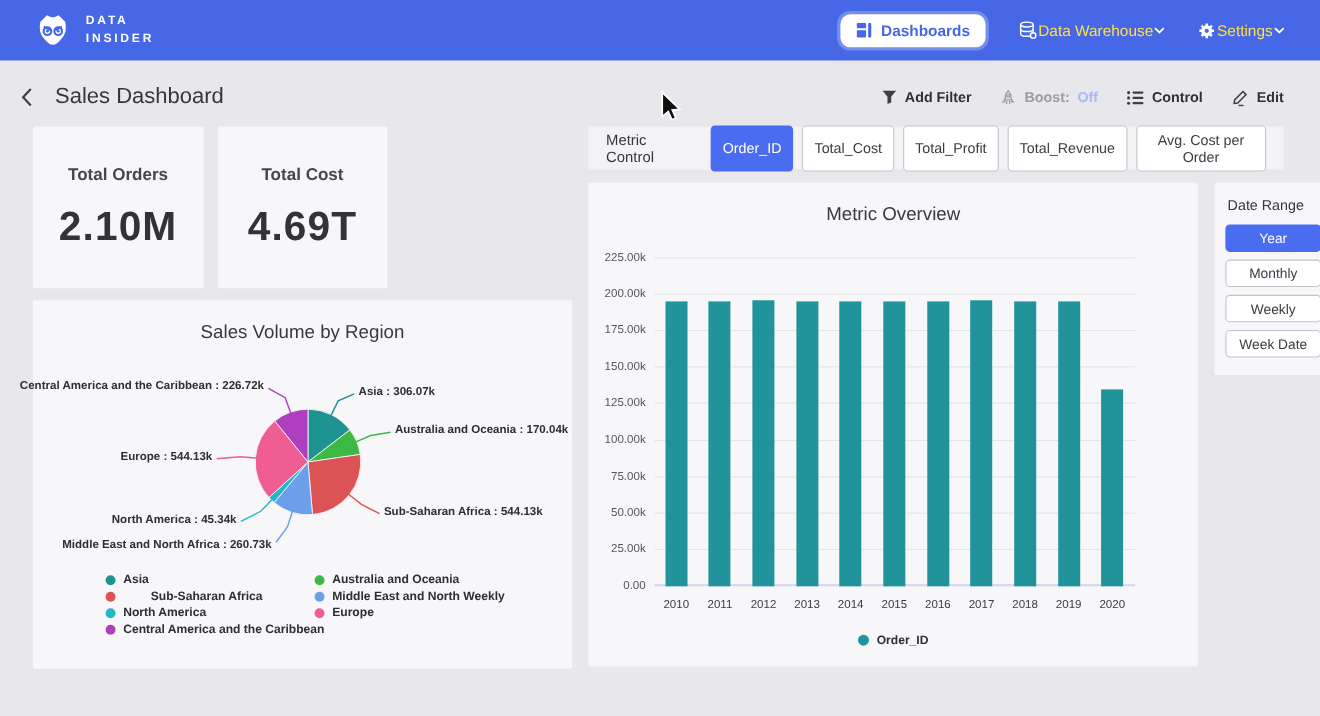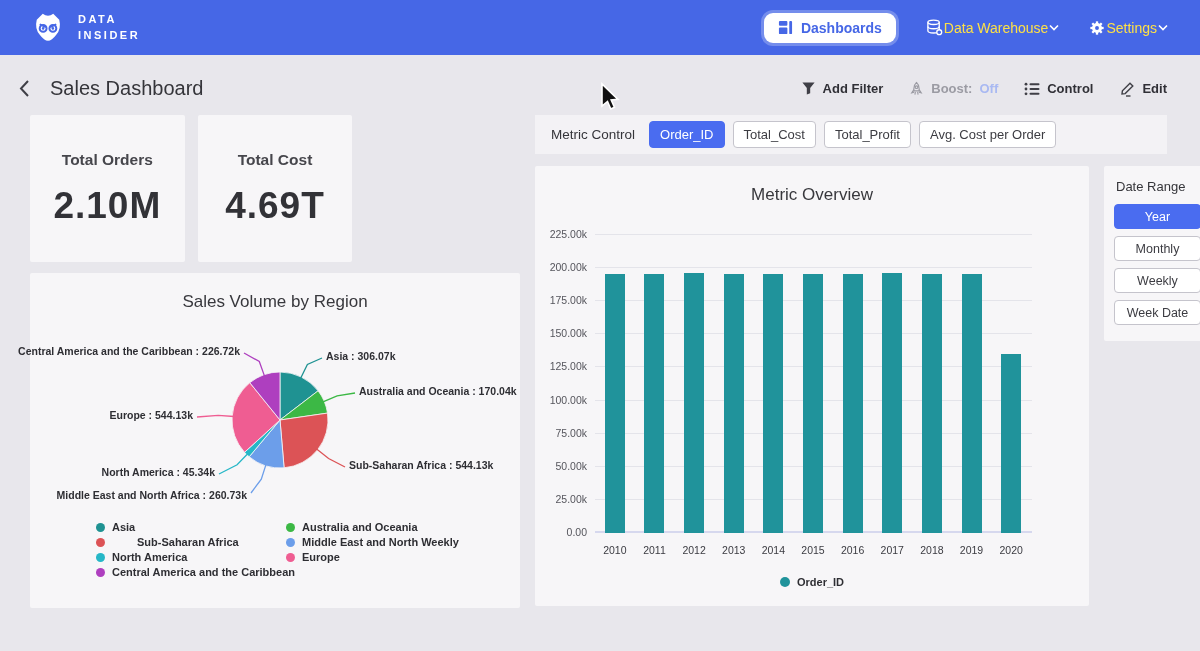--- a/index.html
+++ b/index.html
@@ -267,20 +267,21 @@
       </section>
   </div>
 
   <div class="right-col">
     <div class="metric-bar">
       <span class="metric-bar-label">Metric Control</span>
       <div class="btn-group" id="metric-buttons">
           <button class="ctl-btn active">Order_ID</button>
           <button class="ctl-btn">Total_Cost</button>
           <button class="ctl-btn">Total_Profit</button>
+          <button class="ctl-btn">Total_Revenue</button>
           <button class="ctl-btn">Avg. Cost per Order</button>
         </div>
     </div>
 
     <div class="chart-row">
       <section class="card bar-card">
         <h2 class="chart-title">Metric Overview</h2>
         <div class="bc-plot" id="bc-plot">
             <div class="bc-grid base" style="bottom: 0px;"></div>
             <div class="bc-ytick" style="bottom: -5px;">0.00</div>

